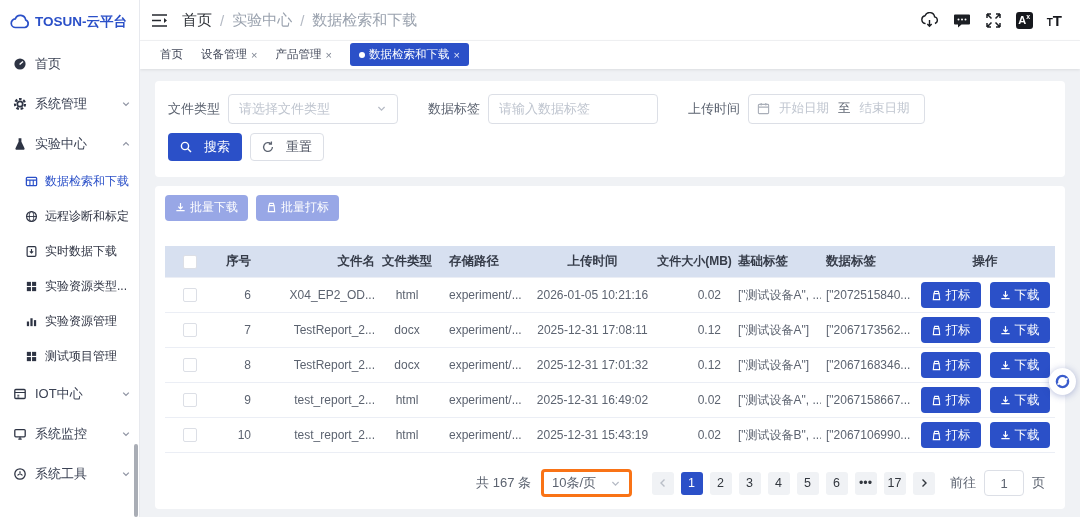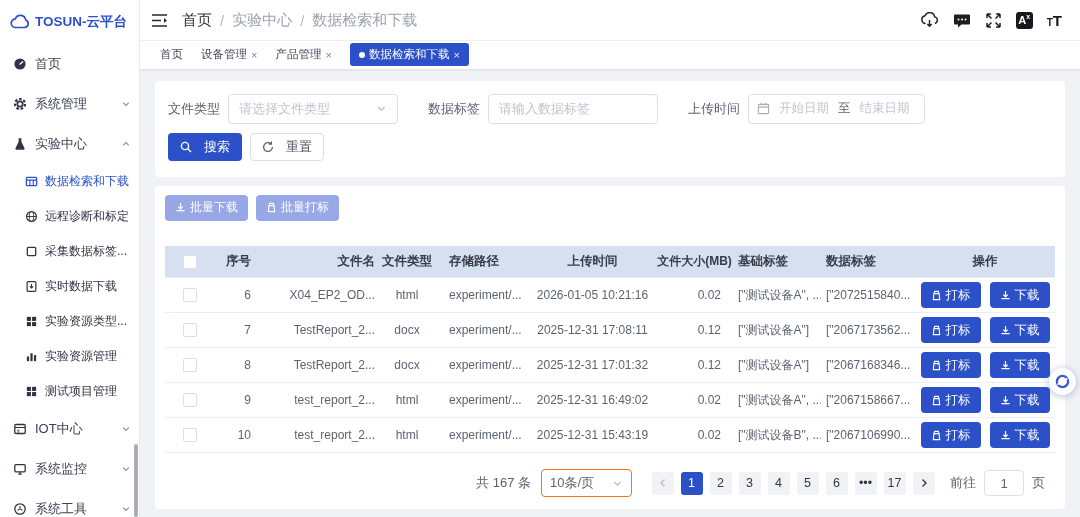--- a/index.html
+++ b/index.html
@@ -88,21 +88,21 @@
 th.col-size { text-align: center; padding-right: 0; }
 .col-btag, .col-dtag { text-align: left; padding-left: 5px; }
 .col-op { text-align: center; }
 .cb { display: inline-block; width: 14px; height: 14px; border: 1px solid #dcdfe6; border-radius: 2px; background: #fff; vertical-align: middle; }
 .op-btns { display: flex; gap: 9px; justify-content: center; }
 .op-btns .btn { height: 26px; width: 60px; padding: 0; font-size: 12.5px; gap: 4px; }
 
 
 .pager { display: flex; align-items: center; justify-content: flex-end; margin: 16px 10px 0 0; padding-bottom: 8px; font-size: 13px; color: #5c6370; }
 .pg-total { margin-right: 10px; }
-.pg-size { width: 91px; height: 28px; border: 1px solid #f97316; border-radius: 4px; display: flex; align-items: center; justify-content: space-between; padding: 0 8px; margin-right: 16px; color: #5c6370; }
+.pg-size { width: 91px; height: 28px; border: 3px solid #f97316; border-radius: 4px; display: flex; align-items: center; justify-content: space-between; padding: 0 8px; margin-right: 16px; color: #5c6370; }
 .pg-btn { min-width: 22px; height: 23px; padding: 0 4px; background: #f0f2f5; border-radius: 3px; display: inline-flex; align-items: center; justify-content: center; margin: 0 3.5px; color: #33383f; cursor: pointer; font-size: 12.5px; }
 .pg-btn.pg-arrow { color: #b9bec7; }
 .pg-btn.active { background: #2b50c8; color: #fff; }
 .pg-goto { margin-left: 12px; display: flex; align-items: center; gap: 8px; }
 .pg-input { width: 40px; height: 26px; border: 1px solid #dcdfe6; border-radius: 4px; text-align: center; color: #5c6370; display: flex; align-items: center; justify-content: center; }
 
 
 .float-btn { position: fixed; right: 4px; top: 368px; width: 27px; height: 27px; border-radius: 50%; background: #fff; box-shadow: 0 1px 7px rgba(40,60,150,0.35); display: flex; align-items: center; justify-content: center; z-index: 20; cursor: pointer; }
 </style>
 </head>
@@ -164,28 +164,20 @@
       </div>
       <div class="menu-item sub">
         <span class="mi-icon">
             <svg width="13" height="13" viewBox="0 0 14 14">
               <circle cx="7" cy="7" r="5.3" fill="none" stroke="currentColor" stroke-width="1.3"></circle>
               <ellipse cx="7" cy="7" rx="2.4" ry="5.3" fill="none" stroke="currentColor" stroke-width="1"></ellipse>
               <path d="M1.7 7h10.6" stroke="currentColor" stroke-width="1" fill="none"></path>
             </svg>
           </span>
         <span>远程诊断和标定</span>
-      </div>
-      <div class="menu-item sub">
-        <span class="mi-icon">
-            <svg width="13" height="13" viewBox="0 0 14 14">
-              <rect x="2.5" y="2.5" width="9" height="9" rx="1" fill="none" stroke="currentColor" stroke-width="1.4"></rect>
-            </svg>
-          </span>
-        <span>采集数据标签...</span>
       </div>
       <div class="menu-item sub">
         <span class="mi-icon">
             <svg width="13" height="13" viewBox="0 0 14 14">
               <rect x="2.3" y="1.8" width="9.4" height="10.4" rx="1.2" fill="none" stroke="currentColor" stroke-width="1.3"></rect>
               <path d="M7 4.4v4M5.2 6.8 7 8.6l1.8-1.8" stroke="currentColor" stroke-width="1.2" fill="none"></path>
             </svg>
           </span>
         <span>实时数据下载</span>
       </div>

